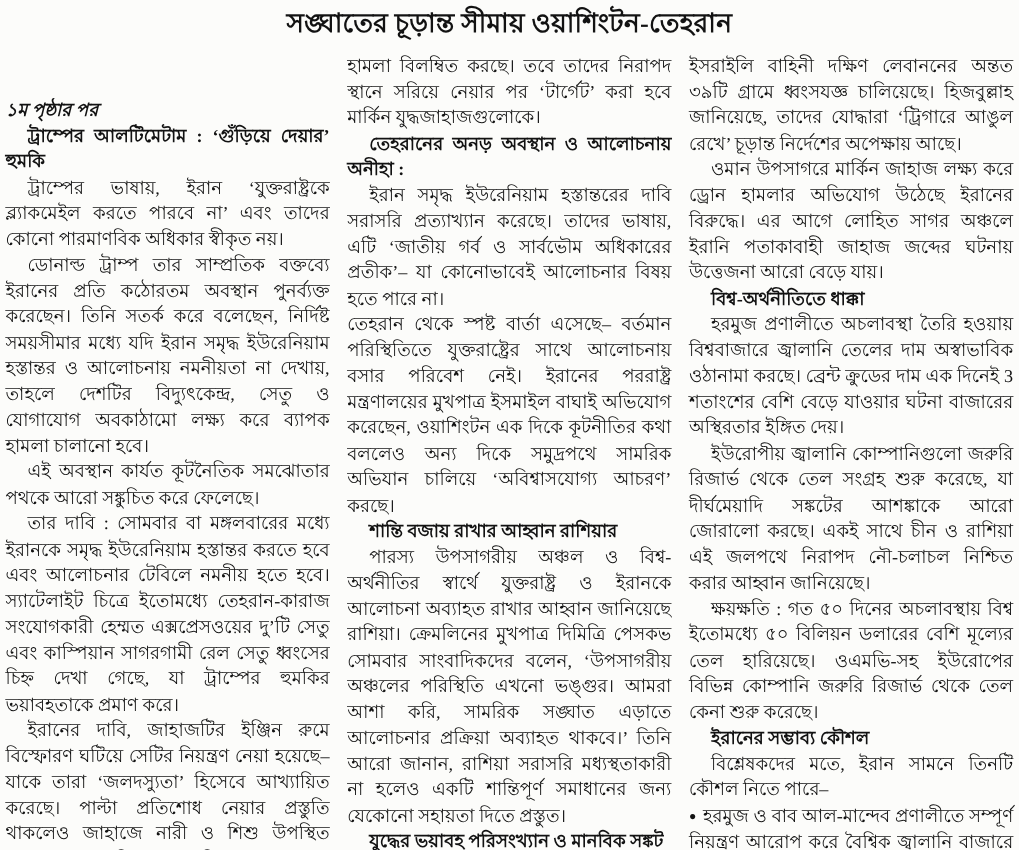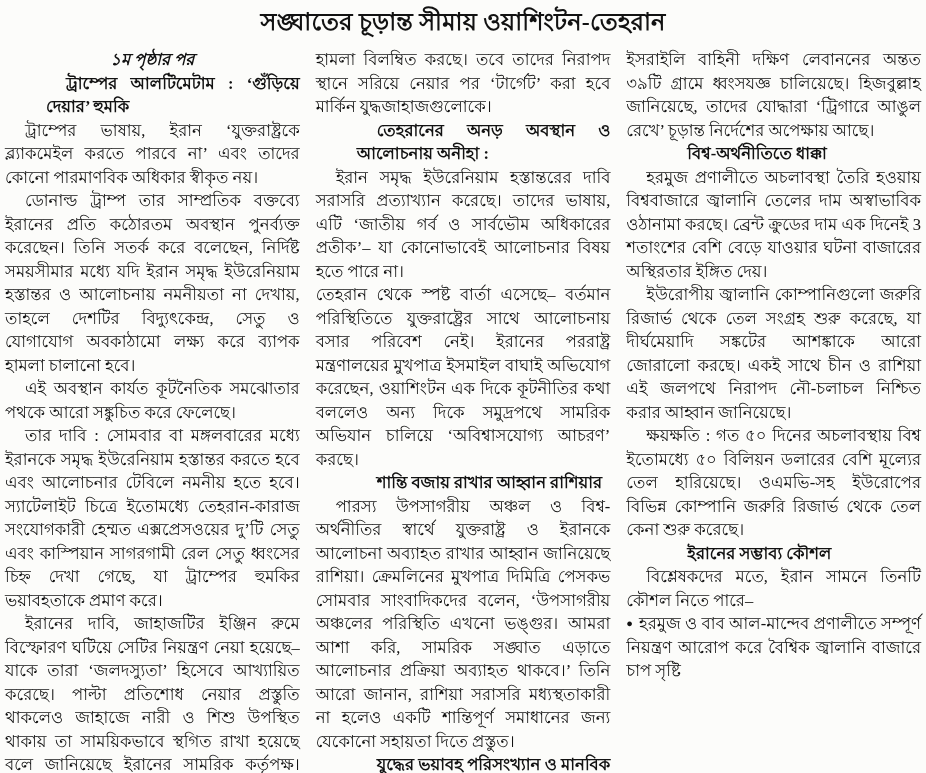--- a/index.html
+++ b/index.html
@@ -37,26 +37,26 @@
     font-size: 16.5px;
     line-height: 23.5px;
     text-align: justify;
     text-justify: inter-word;
     word-break: normal;
   }
   .blk { margin: 0; }
   .label {
     font-weight: 700;
     font-style: italic;
-    text-align: center;
+    text-align: left;
+    margin-top: 40px;
   }
   .subhead {
     font-weight: 700;
     text-indent: 20px;
-    margin-left: 41px;
   }
   .para { text-indent: 20px; }
   .para_noindent { text-indent: 0; }
   .bullet { text-indent: 0; }
   .bullet .dot {
     display: inline-block;
     font-size: 11px;
     vertical-align: 2px;
     margin-right: 6px;
   }
@@ -80,20 +80,21 @@
       <div class="blk para_noindent">হামলা বিলম্বিত করছে। তবে তাদের নিরাপদ স্থানে সরিয়ে নেয়ার পর ‘টার্গেট’ করা হবে মার্কিন যুদ্ধজাহাজগুলোকে।</div>
       <div class="blk subhead">তেহরানের অনড় অবস্থান ও আলোচনায় অনীহা :</div>
       <div class="blk para">ইরান সমৃদ্ধ ইউরেনিয়াম হস্তান্তরের দাবি সরাসরি প্রত্যাখ্যান করেছে। তাদের ভাষায়, এটি ‘জাতীয় গর্ব ও সার্বভৌম অধিকারের প্রতীক’– যা কোনোভাবেই আলোচনার বিষয় হতে পারে না।</div>
       <div class="blk para_noindent">তেহরান থেকে স্পষ্ট বার্তা এসেছে– বর্তমান পরিস্থিতিতে যুক্তরাষ্ট্রের সাথে আলোচনায় বসার পরিবেশ নেই। ইরানের পররাষ্ট্র মন্ত্রণালয়ের মুখপাত্র ইসমাইল বাঘাই অভিযোগ করেছেন, ওয়াশিংটন এক দিকে কূটনীতির কথা বললেও অন্য দিকে সমুদ্রপথে সামরিক অভিযান চালিয়ে ‘অবিশ্বাসযোগ্য আচরণ’ করছে।</div>
       <div class="blk subhead">শান্তি বজায় রাখার আহ্বান রাশিয়ার</div>
       <div class="blk para">পারস্য উপসাগরীয় অঞ্চল ও বিশ্ব-অর্থনীতির স্বার্থে যুক্তরাষ্ট্র ও ইরানকে আলোচনা অব্যাহত রাখার আহ্বান জানিয়েছে রাশিয়া। ক্রেমলিনের মুখপাত্র দিমিত্রি পেসকভ সোমবার সাংবাদিকদের বলেন, ‘উপসাগরীয় অঞ্চলের পরিস্থিতি এখনো ভঙ্গুর। আমরা আশা করি, সামরিক সঙ্ঘাত এড়াতে আলোচনার প্রক্রিয়া অব্যাহত থাকবে।’ তিনি আরো জানান, রাশিয়া সরাসরি মধ্যস্থতাকারী না হলেও একটি শান্তিপূর্ণ সমাধানের জন্য যেকোনো সহায়তা দিতে প্রস্তুত।</div>
       <div class="blk subhead">যুদ্ধের ভয়াবহ পরিসংখ্যান ও মানবিক সঙ্কট</div>
     </div>
   <div class="col">
       <div class="blk para_noindent">ইসরাইলি বাহিনী দক্ষিণ লেবাননের অন্তত ৩৯টি গ্রামে ধ্বংসযজ্ঞ চালিয়েছে। হিজবুল্লাহ জানিয়েছে, তাদের যোদ্ধারা ‘ট্রিগারে আঙুল রেখে’ চূড়ান্ত নির্দেশের অপেক্ষায় আছে।</div>
+      <div class="blk para">ওমান উপসাগরে মার্কিন জাহাজ লক্ষ্য করে ড্রোন হামলার অভিযোগ উঠেছে ইরানের বিরুদ্ধে। এর আগে লোহিত সাগর অঞ্চলে ইরানি পতাকাবাহী জাহাজ জব্দের ঘটনায় উত্তেজনা আরো বেড়ে যায়।</div>
       <div class="blk subhead">বিশ্ব-অর্থনীতিতে ধাক্কা</div>
       <div class="blk para">হরমুজ প্রণালীতে অচলাবস্থা তৈরি হওয়ায় বিশ্ববাজারে জ্বালানি তেলের দাম অস্বাভাবিক ওঠানামা করছে। ব্রেন্ট ক্রুডের দাম এক দিনেই 3 শতাংশের বেশি বেড়ে যাওয়ার ঘটনা বাজারের অস্থিরতার ইঙ্গিত দেয়।</div>
       <div class="blk para">ইউরোপীয় জ্বালানি কোম্পানিগুলো জরুরি রিজার্ভ থেকে তেল সংগ্রহ শুরু করেছে, যা দীর্ঘমেয়াদি সঙ্কটের আশঙ্কাকে আরো জোরালো করছে। একই সাথে চীন ও রাশিয়া এই জলপথে নিরাপদ নৌ-চলাচল নিশ্চিত করার আহ্বান জানিয়েছে।</div>
       <div class="blk para">ক্ষয়ক্ষতি : গত ৫০ দিনের অচলাবস্থায় বিশ্ব ইতোমধ্যে ৫০ বিলিয়ন ডলারের বেশি মূল্যের তেল হারিয়েছে। ওএমভি-সহ ইউরোপের বিভিন্ন কোম্পানি জরুরি রিজার্ভ থেকে তেল কেনা শুরু করেছে।</div>
       <div class="blk subhead">ইরানের সম্ভাব্য কৌশল</div>
       <div class="blk para">বিশ্লেষকদের মতে, ইরান সামনে তিনটি কৌশল নিতে পারে–</div>
       <div class="blk bullet"><span class="dot">●</span><span>হরমুজ ও বাব আল-মান্দেব প্রণালীতে সম্পূর্ণ নিয়ন্ত্রণ আরোপ করে বৈশ্বিক জ্বালানি বাজারে চাপ সৃষ্টি</span></div>
     </div>
 </div>
 

